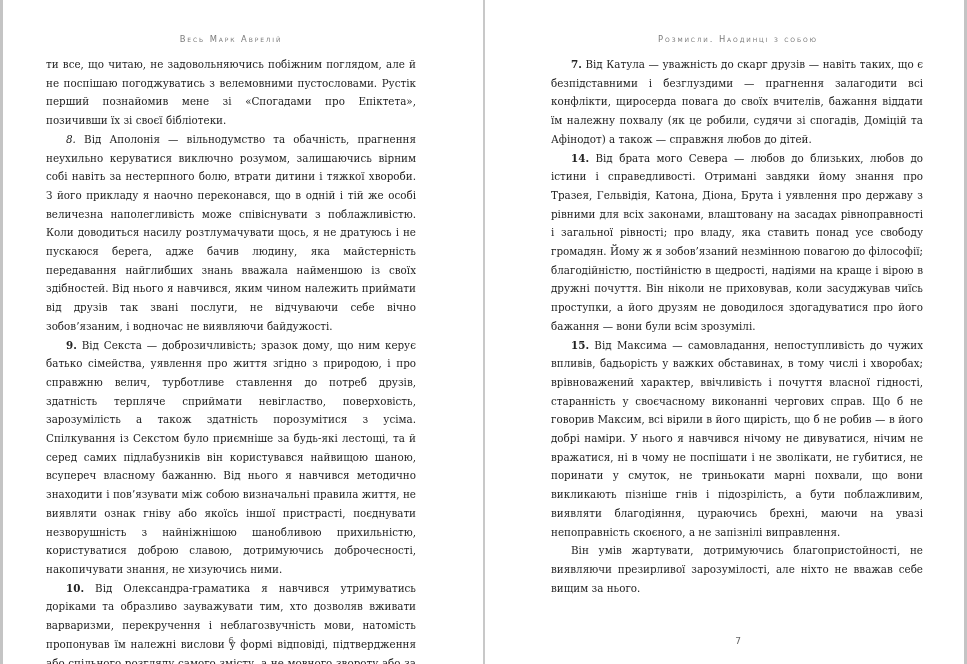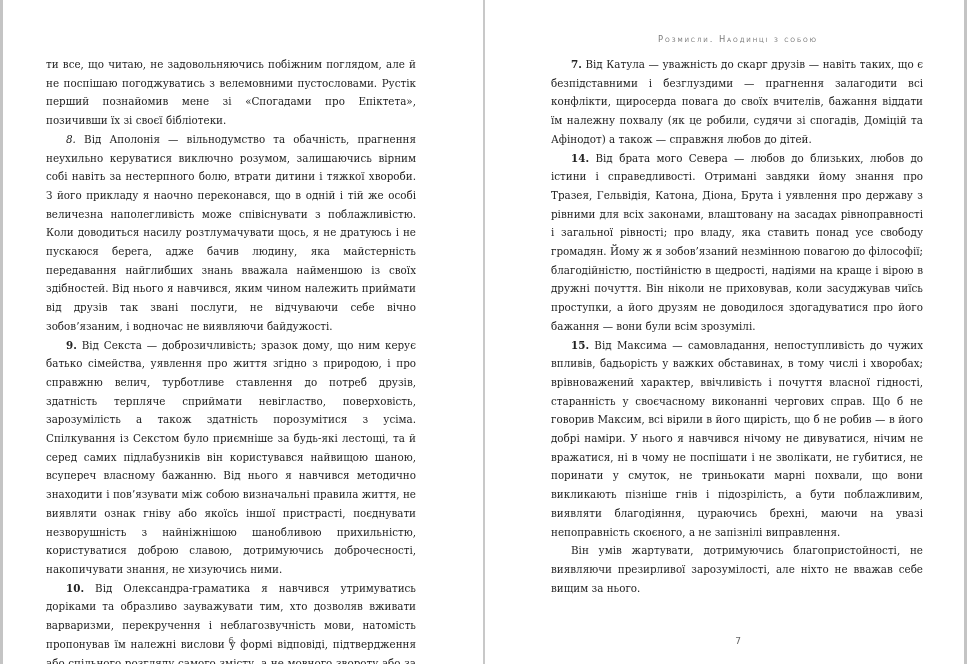--- a/index.html
+++ b/index.html
@@ -45,20 +45,21 @@
 </style>
 </head>
 <body>
 
 <div class="spread">
   <div class="edge-left"></div>
   <div class="gutter"></div>
   <div class="edge-right"></div>
 
   <div class="page left">
+    <div class="running-head">Весь Марк Аврелій</div>
     <div class="text">
       <p class="para"><span>ти все, що читаю, не задовольняючись побіжним поглядом, але й не поспішаю погоджуватись з велемовними пустословами. Рустік перший познайомив мене зі «Спогадами про Епіктета», позичивши їх зі своєї бібліотеки.</span></p>
       <p class="para indent"><span class="num italic">8.</span><span> Від Аполонія — вільнодумство та обачність, прагнення неухильно керуватися виключно розумом, залишаючись вірним собі навіть за нестерпного болю, втрати дитини і тяжкої хвороби. З його прикладу я наочно переконався, що в одній і тій же особі величезна наполегливість може співіснувати з поблажливістю. Коли доводиться насилу розтлумачувати щось, я не дратуюсь і не пускаюся берега, адже бачив людину, яка майстерність передавання найглибших знань вважала найменшою із своїх здібностей. Від нього я навчився, яким чином належить приймати від друзів так звані послуги, не відчуваючи себе вічно зобов’язаним, і водночас не виявляючи байдужості.</span></p>
       <p class="para indent"><span class="num">9.</span><span> Від Секста — доброзичливість; зразок дому, що ним керує батько сімейства, уявлення про життя згідно з природою, і про справжню велич, турботливе ставлення до потреб друзів, здатність терпляче сприймати невігластво, поверховість, зарозумілість а також здатність порозумітися з усіма. Спілкування із Секстом було приємніше за будь-які лестощі, та й серед самих підлабузників він користувався найвищою шаною, всупереч власному бажанню. Від нього я навчився методично знаходити і пов’язувати між собою визначальні правила життя, не виявляти ознак гніву або якоїсь іншої пристрасті, поєднувати незворушність з найніжнішою шанобливою прихильністю, користуватися доброю славою, дотримуючись доброчесності, накопичувати знання, не хизуючись ними.</span></p>
       <p class="para indent"><span class="num">10.</span><span> Від Олександра-граматика я навчився утримуватись доріками та образливо зауважувати тим, хто дозволяв вживати варваризми, перекручення і неблагозвучність мови, натомість пропонував їм належні вислови у формі відповіді, підтвердження або спільного розгляду самого змісту, а не мовного звороту або за допомогою іншого доречного способу нагадування.</span></p>
 
     </div>
     <div class="folio">6</div>
   </div>
 

